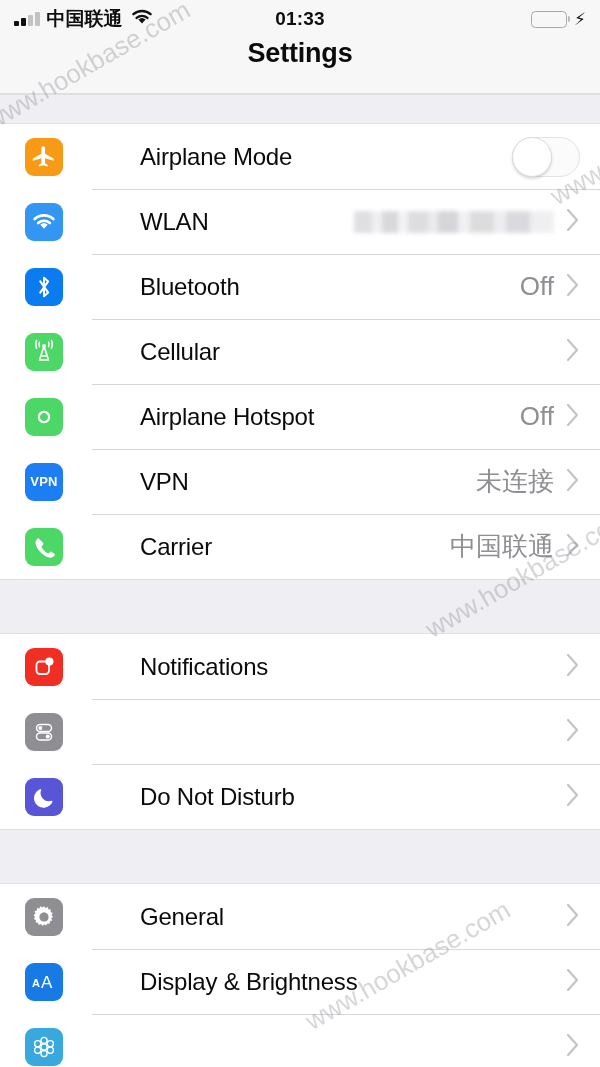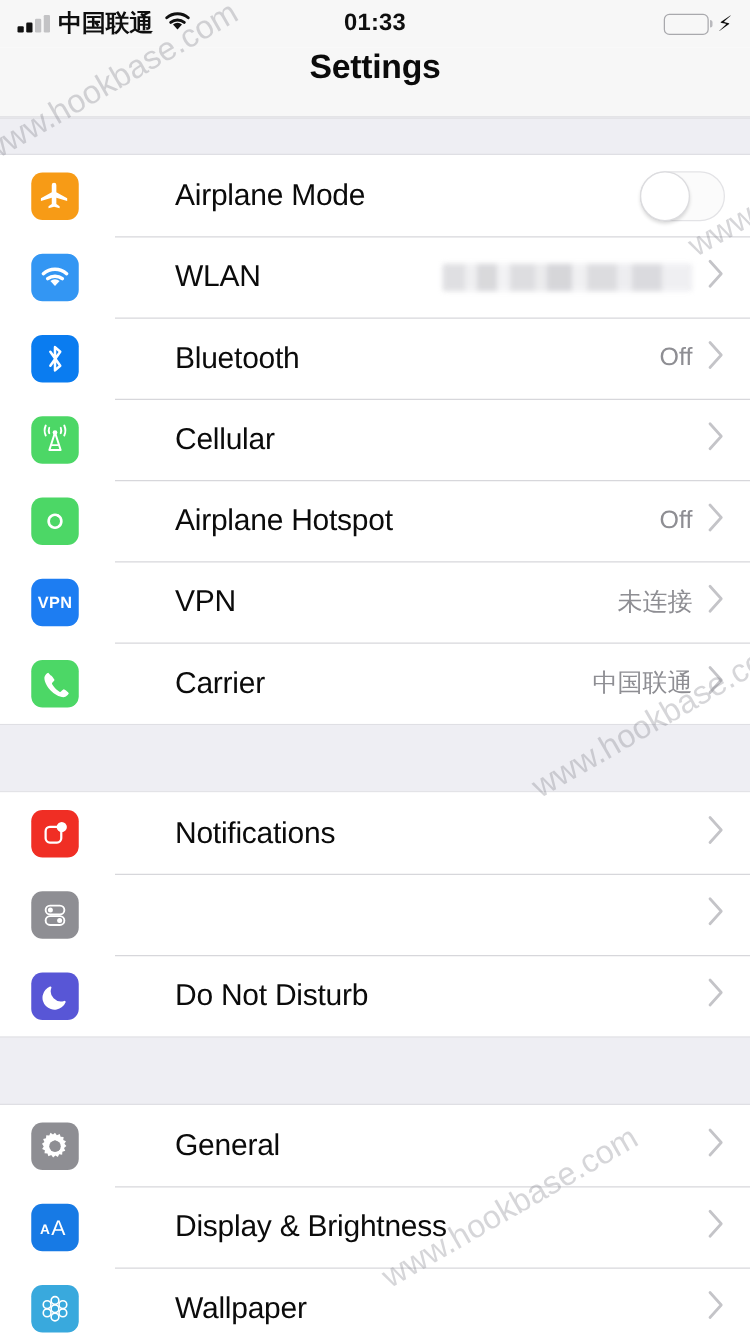--- a/index.html
+++ b/index.html
@@ -177,21 +177,21 @@
     white-space: nowrap;
   }
   .row-right {
     margin-left: auto;
     display: flex;
     align-items: center;
     padding-right: 20px;
     gap: 12px;
   }
   .row-value {
-    font-size: 20px;
+    font-size: 26px;
     color: #8e8e93;
     white-space: nowrap;
   }
   .chevron {
     display: block;
     flex: 0 0 auto;
   }
 
   
   .redacted {
@@ -521,21 +521,20 @@
             <circle cx="14" cy="14" r="3.1"></circle>
             <circle cx="14" cy="7.4" r="3.1"></circle>
             <circle cx="14" cy="20.6" r="3.1"></circle>
             <circle cx="7.7" cy="10.7" r="3.1"></circle>
             <circle cx="20.3" cy="10.7" r="3.1"></circle>
             <circle cx="7.7" cy="17.3" r="3.1"></circle>
             <circle cx="20.3" cy="17.3" r="3.1"></circle>
           </g>
         </svg>
       </span>
-      <span class="row-label">Wallpaper</span>
       <span class="row-right">
         <span class="row-value"></span>
         <span class="chevron">
           <svg width="14" height="24" viewBox="0 0 14 24">
               <path d="M2 2 L11 12 L2 22" stroke="#c4c4c8" stroke-width="2.2" fill="none" stroke-linecap="round" stroke-linejoin="round"></path>
             </svg>
         </span>
       </span>
     </div>
   </div>

